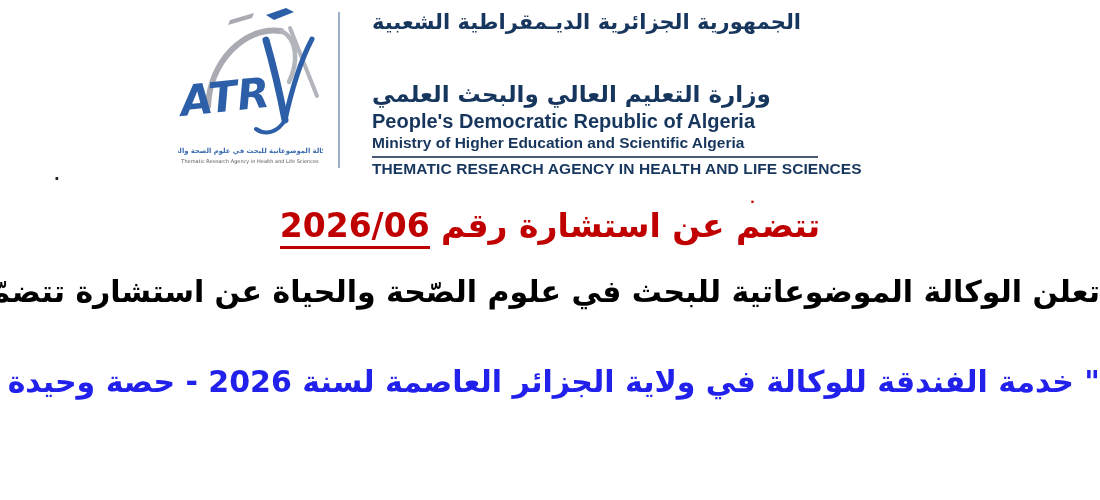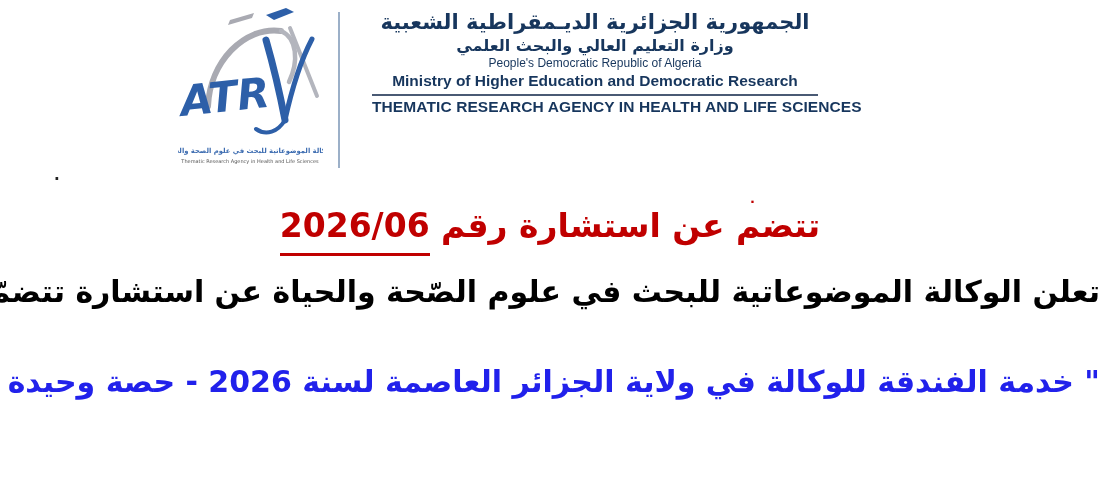--- a/index.html
+++ b/index.html
@@ -17,26 +17,26 @@
     position:absolute; left:178px; top:6px;
     width:145px; height:162px;
   }
   .v-divider {
     position:absolute; left:338px; top:12px;
     width:2px; height:156px;
     background:#9cb0c8;
   }
   .header-text {
     position:absolute; left:372px; top:8px;
-    width:446px; text-align:center;
+    width:446px; text-align:left;
     color:#17365d;
   }
   .ar1 { font-size:21px; font-weight:bold; line-height:1.35; white-space:nowrap; }
-  .ar2 { font-size:16px; font-weight:bold; line-height:1.25; white-space:nowrap; }
-  .en1 { font-family:"Liberation Sans", sans-serif; font-size:12px; font-weight:400; line-height:1.2; white-space:nowrap; }
+  .ar2 { font-size:23px; font-weight:bold; line-height:1.25; white-space:nowrap;margin-top:44px; }
+  .en1 { font-family:"Liberation Sans", sans-serif; font-size:20px; font-weight:700; line-height:1.2; white-space:nowrap; }
   .en2 { font-family:"Liberation Sans", sans-serif; font-size:15.5px; font-weight:600; line-height:1.25; white-space:nowrap; }
   .header-rule {
     border:0; border-top:2px solid #4a5a74;
     margin:4px 0 2px 0; width:100%;
   }
   .ar-agency { font-size:25px; font-weight:bold; line-height:1.5; white-space:nowrap; }
   .en-agency { font-family:"Liberation Sans", sans-serif; font-size:15.5px; font-weight:700; letter-spacing:0.1px; line-height:1.2; white-space:nowrap; }
 
   
   .stray-dot {
@@ -48,21 +48,21 @@
     font-size:13px; font-weight:bold; color:#c00000;
   }
 
   
   .title-line {
     position:absolute; left:0; top:206px; width:100%;
     direction:rtl; text-align:center;
     font-size:33px; font-weight:bold; color:#c00000;
     white-space:nowrap;
   }
-  .title-number { text-decoration:none; border-bottom:3px solid #c00000; padding-bottom:8px; }
+  .title-number { text-decoration:none; border-bottom:3px solid #c00000; padding-bottom:1px; }
   .body-line {
     position:absolute; left:0; top:274px; width:100%;
     direction:rtl; text-align:center;
     font-size:30px; font-weight:bold; color:#000000;
     white-space:nowrap;
   }
   .subject-line {
     position:absolute; left:0; top:364px; width:100%;
     direction:rtl; text-align:center;
     font-size:30px; font-weight:bold; color:#2121eb;
@@ -90,21 +90,21 @@
       <text x="72" y="157" font-size="5" fill="#555" text-anchor="middle" font-family="DejaVu Sans, sans-serif">Thematic Research Agency in Health and Life Sciences</text>
     </svg>
   </div>
 
   <div class="v-divider"></div>
 
   <div class="header-text">
     <div class="ar1" dir="rtl">الجمهورية الجزائرية الديـمقراطية الشعبية</div>
     <div class="ar2" dir="rtl">وزارة التعليم العالي والبحث العلمي</div>
     <div class="en1">People's Democratic Republic of Algeria</div>
-    <div class="en2">Ministry of Higher Education and Democratic Research</div>
+    <div class="en2">Ministry of Higher Education and Scientific Algeria</div>
     <hr class="header-rule">
     <div class="en-agency">THEMATIC RESEARCH AGENCY IN HEALTH AND LIFE SCIENCES</div>
   </div>
 
   <div class="stray-dot">.</div>
   <div class="stray-dot-red">.</div>
 
   <h1 class="title-line">
     <span>تتضم عن استشارة رقم</span>
     <span class="title-number">2026/06</span>

